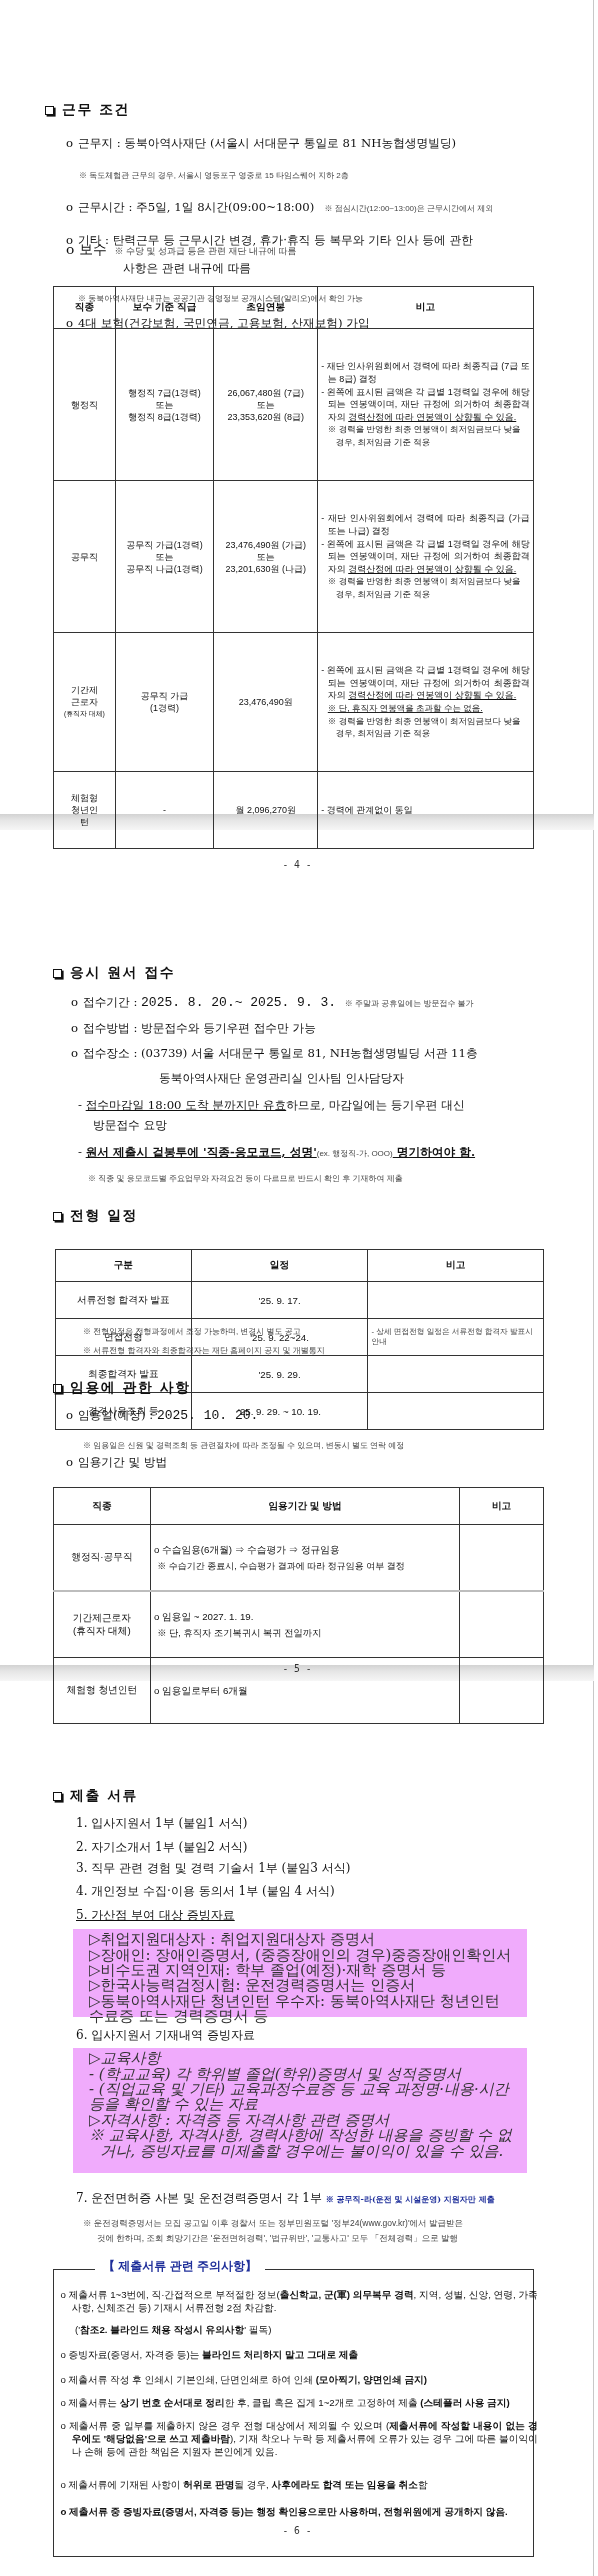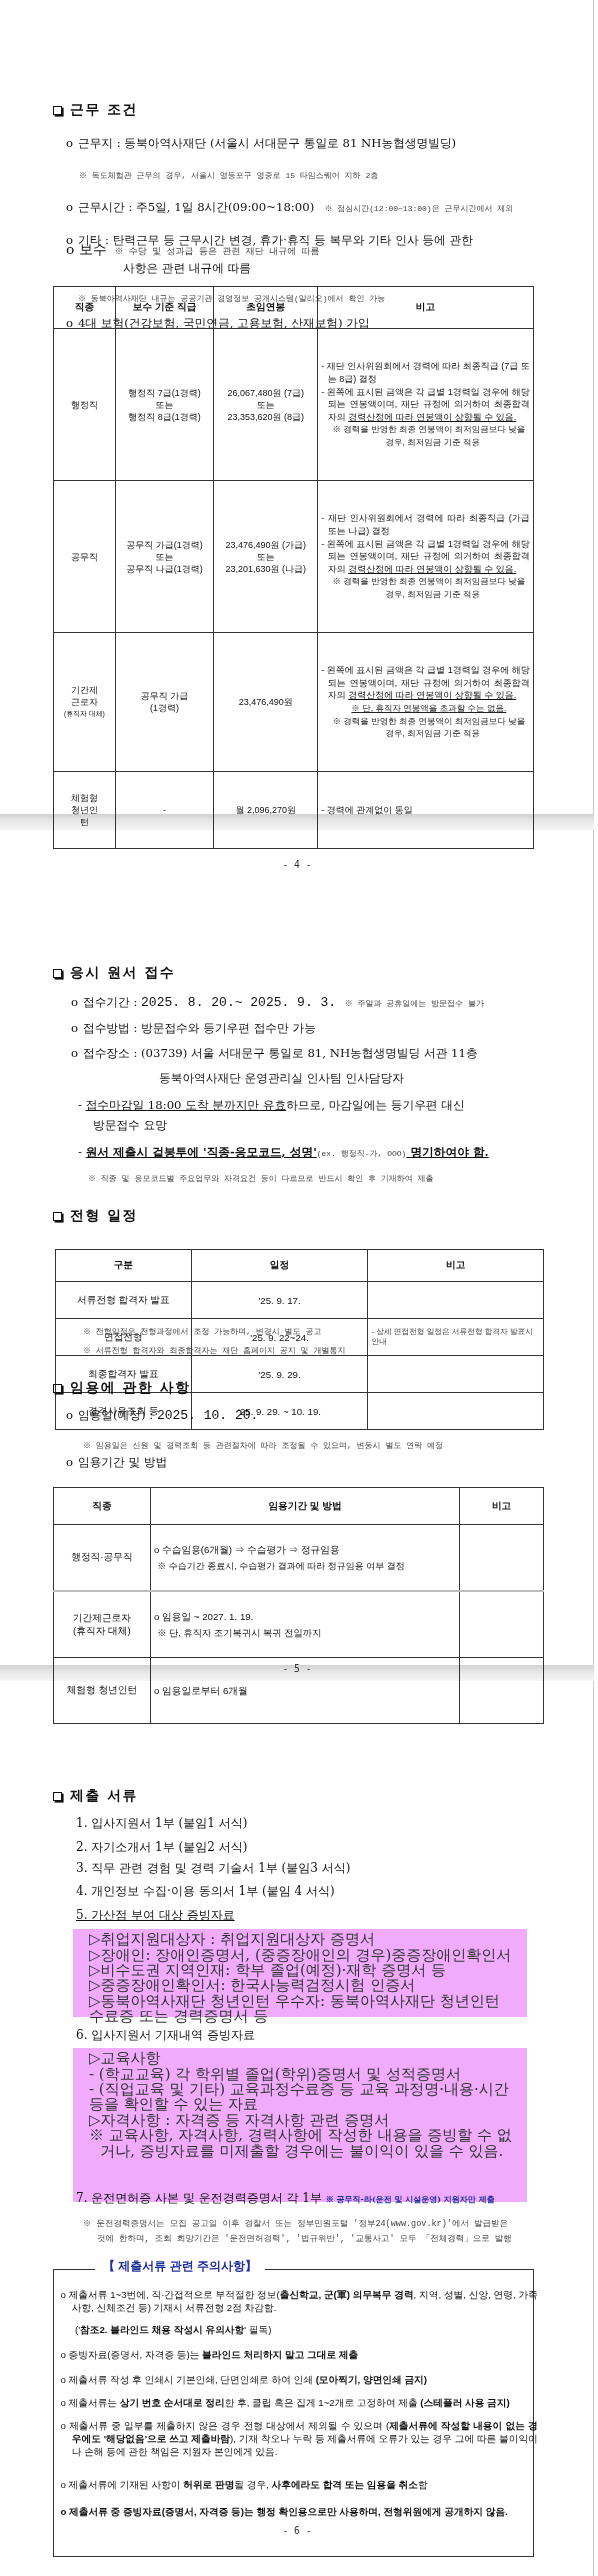--- a/index.html
+++ b/index.html
@@ -36,33 +36,33 @@
     letter-spacing: 1.6px;
     display: flex; align-items: center;
   }
   .sq {
     display: inline-block; width: 9px; height: 9px;
     border: 1.6px solid #111; box-shadow: 1.6px 1.6px 0 #111;
     margin-right: 8px; box-sizing: border-box;
   }
   .line { font-family: "DejaVu Serif", serif; font-size: 11.7px; white-space: nowrap; }
   .line .o { margin-right: 4.9px; }
-  .note { font-size: 8px; color: #444; white-space: nowrap; font-family: Liberation Mono, monospace; }
+  .note { font-size: 8px; color: #444; white-space: nowrap; font-family: Liberation Sans, sans-serif; }
   .big { font-size: 13px; font-family: Liberation Mono, monospace; }
   .u { text-decoration: underline; }
   .b { font-weight: bold; }
 
   table { border-collapse: collapse; font-family: "Liberation Sans", sans-serif; }
   td, th { border: 0.8px solid #333; }
   .t-salary { position: absolute; left: 53px; top: 286px; width: 481px; }
   .t-salary th { font-size: 9.7px; font-weight: bold; height: 39px; }
   .t-salary td { font-size: 9px; text-align: center; vertical-align: middle; line-height: 12px; }
   .t-salary td.remark { text-align: left; padding: 1.6px 3.2px; font-size: 9px; line-height: 12.6px; }
   .remark .dash { display: block; padding-left: 6.5px; text-indent: -6.5px; text-align: justify; }
-  .remark .ref { display: block; padding-left: 14.6px; text-indent: -8px; font-size: 8.5px; color: #222; text-align: center; }
+  .remark .ref { display: block; padding-left: 14.6px; text-indent: -8px; font-size: 8.5px; color: #222; }
   .t-sched { position: absolute; left: 55px; top: 1249px; width: 489px; }
   .t-sched th { font-size: 9.7px; height: 29px; }
   .t-sched td { font-size: 9.7px; text-align: center; height: 34px; }
   .t-sched td.rem { text-align: left; font-size: 7.7px; color: #444; padding: 0 3.2px; line-height: 10.5px; }
   .t-appoint { position: absolute; left: 53px; top: 1487px; width: 491px; }
   .t-appoint th { font-size: 9.7px; height: 34px; }
   .t-appoint td { font-size: 9.7px; height: 63px; text-align: center; }
   .t-appoint td.method { text-align: left; padding-left: 3.2px; line-height: 16px; }
   .t-appoint tr.sep td { border-top: 2.4px solid #bdbdbd; }
 
@@ -85,21 +85,21 @@
   }
   .notice-item { position: absolute; left: 6.5px; width: 466px; padding-left: 11.3px; text-indent: -11.3px; text-align: justify; }
   .blue-note { color: #1f2f9a; font-weight: bold; font-size: 8px; }
 </style>
 </head>
 <body>
 
 <div class="viewer">
 
   <div class="page p1">
-    <div class="abs sec-title" style="left:53px; top:101px;justify-content:space-between;">
+    <div class="abs sec-title" style="left:45px; top:101px;justify-content:space-between;">
       <span class="sq"></span>
       <span>근무 조건</span>
     </div>
     <div class="abs line" style="left:66px; top:136px;">
       <span class="o">o</span><span>근무지 : 동북아역사재단 (서울시 서대문구 통일로 81 NH농협생명빌딩)</span>
     </div>
     <div class="abs note" style="left:79px; top:170px;">※ 독도체험관 근무의 경우, 서울시 영등포구 영중로 15 타임스퀘어 지하 2층</div>
     <div class="abs line" style="left:66px; top:200px;">
       <span class="o">o</span><span>근무시간 : 주5일, 1일 8시간(09:00~18:00)</span>
       <span class="note" style="margin-left:6.5px;">※ 점심시간(12:00~13:00)은 근무시간에서 제외</span>
@@ -332,27 +332,27 @@
   <div class="numitem" style="top:1815px;">1. 입사지원서 1부 (붙임1 서식)</div>
   <div class="numitem" style="top:1839px;">2. 자기소개서 1부 (붙임2 서식)</div>
   <div class="numitem" style="top:1860px;">3. 직무 관련 경험 및 경력 기술서 1부 (붙임3 서식)</div>
   <div class="numitem" style="top:1883px;">4. 개인정보 수집·이용 동의서 1부 (붙임 4 서식)</div>
   <div class="numitem" style="top:1907px;text-decoration:underline;">5. 가산점 부여 대상 증빙자료</div>
 
   <div class="graybox" style="top:1929px; height:88px;">
     <div>▷취업지원대상자 : 취업지원대상자 증명서</div>
     <div>▷장애인: 장애인증명서, (중증장애인의 경우)중증장애인확인서</div>
     <div>▷비수도권 지역인재: 학부 졸업(예정)·재학 증명서 등</div>
-    <div>▷중증장애인확인서: 한국사능력검정시험 인증서</div>
+    <div>▷한국사능력검정시험: 운전경력증명서는 인증서</div>
     <div>▷동북아역사재단 청년인턴 우수자: 동북아역사재단 청년인턴 수료증 또는 경력증명서 등</div>
   </div>
 
   <div class="numitem" style="top:2027px;">6. 입사지원서 기재내역 증빙자료</div>
 
-  <div class="graybox" style="top:2048px; height:154px;">
+  <div class="graybox" style="top:2048px; height:125px;font-style:italic;">
     <div>▷교육사항</div>
     <div> - (학교교육) 각 학위별 졸업(학위)증명서 및 성적증명서</div>
     <div> - (직업교육 및 기타) 교육과정수료증 등 교육 과정명·내용·시간 등을 확인할 수 있는 자료</div>
     <div>▷자격사항 : 자격증 등 자격사항 관련 증명서</div>
     <div style="padding-left:11.3px; text-indent:-11.3px;">※ 교육사항, 자격사항, 경력사항에 작성한 내용을 증빙할 수 없거나, 증빙자료를 미제출할 경우에는 불이익이 있을 수 있음.</div>
   </div>
 
   <div class="numitem" style="top:2190px;">
     <span>7. 운전면허증 사본 및 운전경력증명서 각 1부</span>
     <span class="blue-note">※ 공무직-라(운전 및 시설운영) 지원자만 제출</span>

